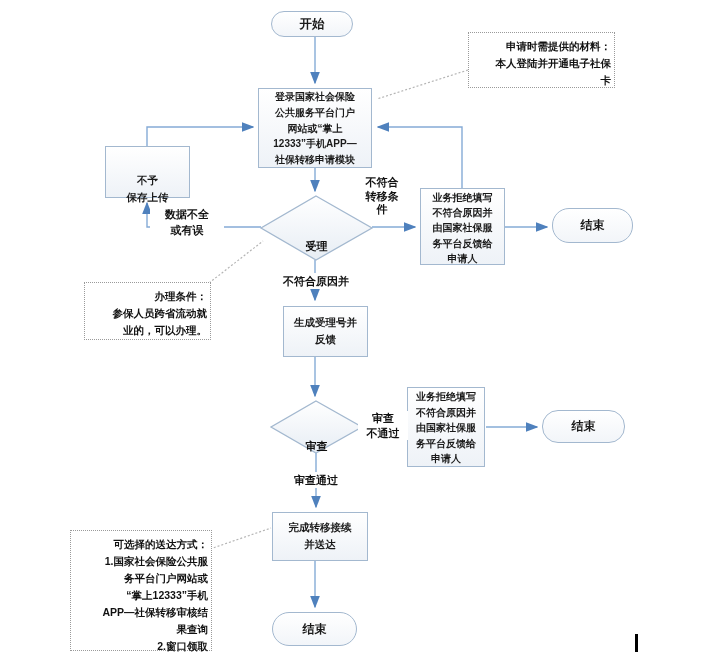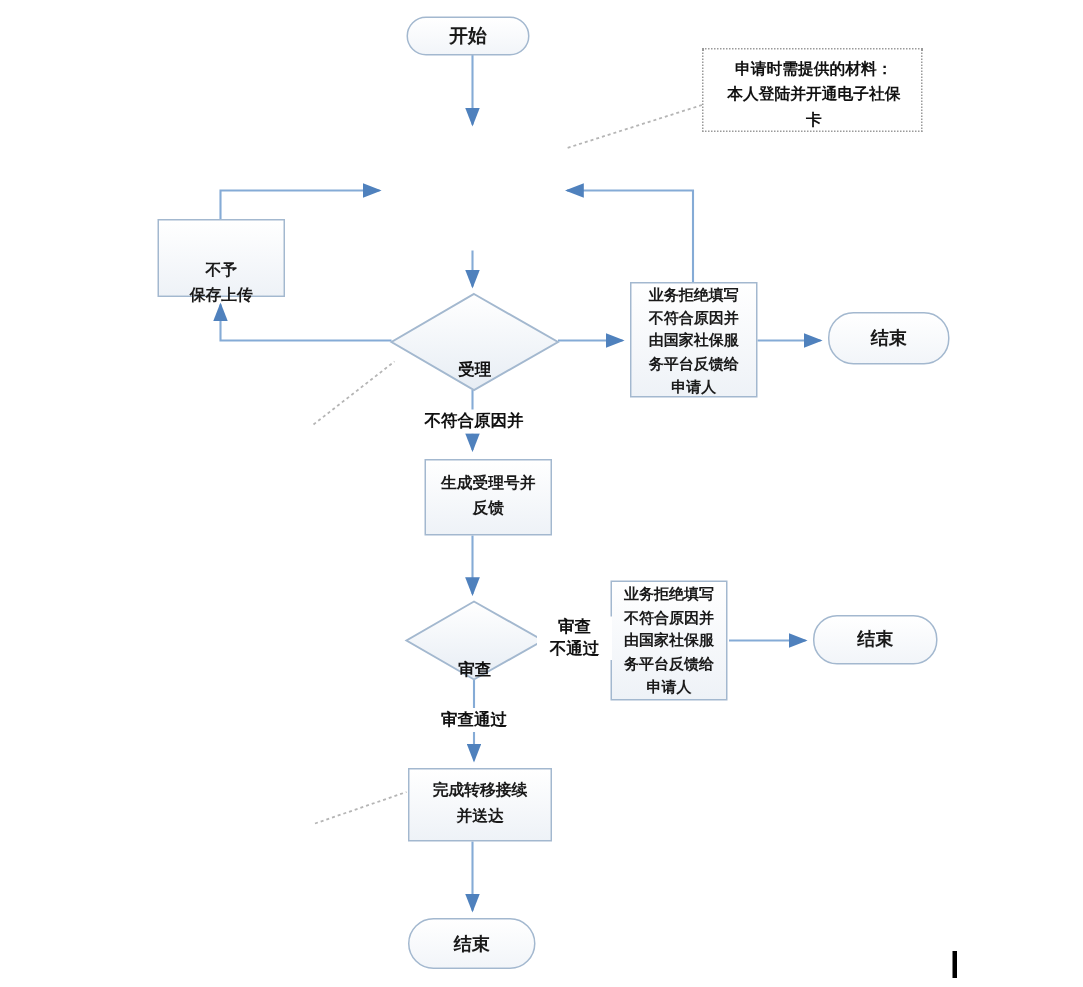--- a/index.html
+++ b/index.html
@@ -15,21 +15,21 @@
     background:linear-gradient(180deg,#ffffff 0%,#eef2f7 100%);
     border:1.3px solid #a3b8cf;
   }
   .oval{
     background:linear-gradient(180deg,#ffffff 0%,#f2f5f9 100%);
     border:1.4px solid #a3b8cf;
   }
   .note{
     position:absolute;z-index:2;box-sizing:border-box;
     background:#ffffff;border:1px dotted #9a9a9a;
-    font-weight:bold;white-space:pre-line;text-align:center;
+    font-weight:bold;white-space:pre-line;text-align:right;
     font-size:10.5px;line-height:17px;padding:5px 3px 0 5px;color:#111;
   }
   .elabel{
     position:absolute;z-index:3;font-weight:bold;white-space:pre-line;
     text-align:center;background:#ffffff;font-size:11px;color:#111;
   }
   .dlabel{
     position:absolute;z-index:3;font-weight:bold;text-align:center;
     font-size:11px;color:#111;background:transparent;margin-top:19px;
   }
@@ -75,36 +75,49 @@
       <polygon points="316,401 362,427 316,453 271,427"></polygon>
     </g>
   </svg>
 
   <div class="node oval" style="left:271px;top:11px;width:82px;height:26px;border-radius:13px;font-size:12.5px;line-height:24px;">开始</div>
 
   <div class="note" style="left:468px;top:32px;width:147px;height:56px;">申请时需提供的材料：
 本人登陆并开通电子社保
 卡</div>
 
+  <div class="node box" style="left:258px;top:88px;width:114px;height:80px;font-size:10px;line-height:15.8px;">登录国家社会保险
+公共服务平台门户
+网站或“掌上
+12333”手机APP—
+社保转移申请模块</div>
 
   <div class="node box" style="left:105px;top:146px;width:85px;height:52px;font-size:10.5px;line-height:17px;padding-top:25px;">不予
 保存上传</div>
 
   <div class="dlabel" style="left:261px;top:220px;width:111px;">受理</div>
 
+  <div class="elabel" style="left:150px;top:206px;width:74px;line-height:16px;">数据不全
+或有误</div>
 
+  <div class="elabel" style="left:356px;top:176px;width:52px;line-height:13.5px;">不符合
+转移条
+件</div>
 
   <div class="node box" style="left:420px;top:188px;width:85px;height:77px;font-size:10px;line-height:15.2px;padding-top:1px;">业务拒绝填写
 不符合原因并
 由国家社保服
 务平台反馈给
 申请人</div>
 
   <div class="node oval" style="left:552px;top:208px;width:81px;height:35px;border-radius:17px;font-size:12px;line-height:33px;">结束</div>
 
+  <div class="note" style="left:84px;top:282px;width:127px;height:58px;">办理条件：
+参保人员跨省流动就
+业的，可以办理。</div>
 
   <div class="elabel" style="left:273px;top:273px;width:86px;line-height:16px;">不符合原因并</div>
 
   <div class="node box" style="left:272px;top:306px;width:85px;height:51px;font-size:10.5px;line-height:17px;padding-top:7px;margin-left:11px;">生成受理号并
 反馈</div>
 
   <div class="dlabel" style="left:271px;top:420px;width:91px;">审查</div>
 
   <div class="elabel" style="left:358px;top:411px;width:50px;line-height:14.5px;">审查
 不通过</div>
@@ -115,18 +128,25 @@
 务平台反馈给
 申请人</div>
 
   <div class="node oval" style="left:542px;top:410px;width:83px;height:33px;border-radius:16px;font-size:12px;line-height:31px;">结束</div>
 
   <div class="elabel" style="left:287px;top:472px;width:58px;line-height:16px;">审查通过</div>
 
   <div class="node box" style="left:272px;top:512px;width:96px;height:49px;font-size:10.5px;line-height:17px;padding-top:6px;">完成转移接续
 并送达</div>
 
+  <div class="note" style="left:70px;top:530px;width:142px;height:121px;">可选择的送达方式：
+1.国家社会保险公共服
+务平台门户网站或
+“掌上12333”手机
+APP—社保转移审核结
+果查询
+2.窗口领取</div>
 
   <div class="node oval" style="left:272px;top:612px;width:85px;height:34px;border-radius:17px;font-size:12px;line-height:32px;">结束</div>
 
   <div class="caret" style="left:635px;top:634px;width:3px;height:18px;"></div>
 
 </div>
 
 </body></html>

